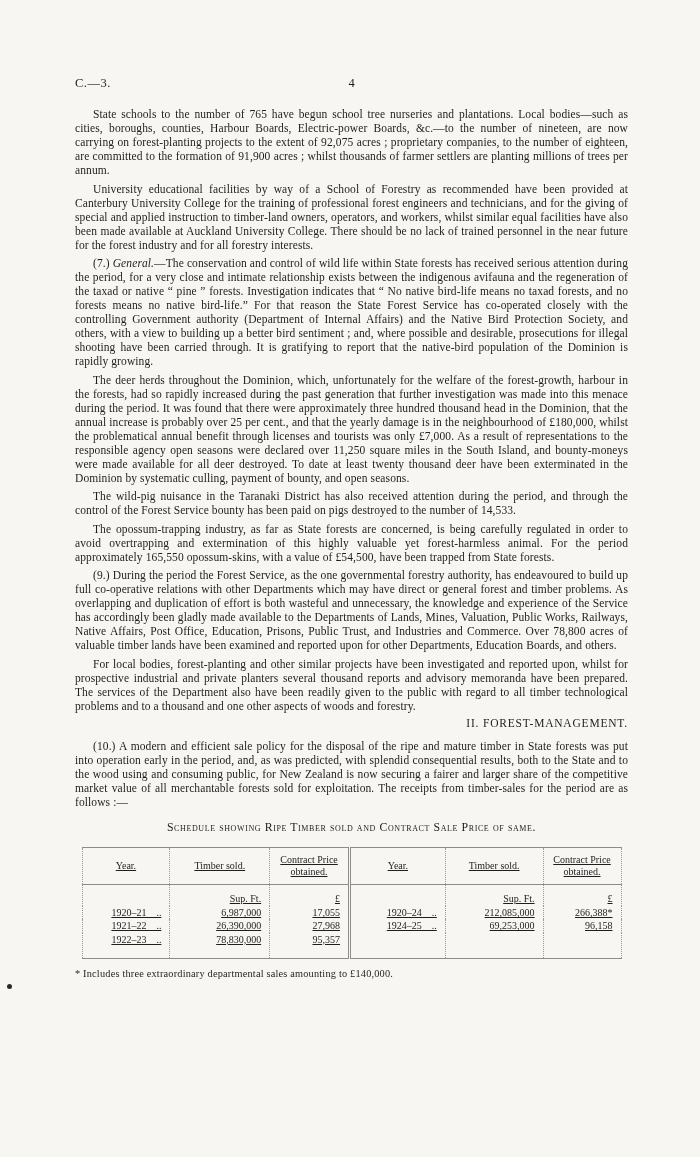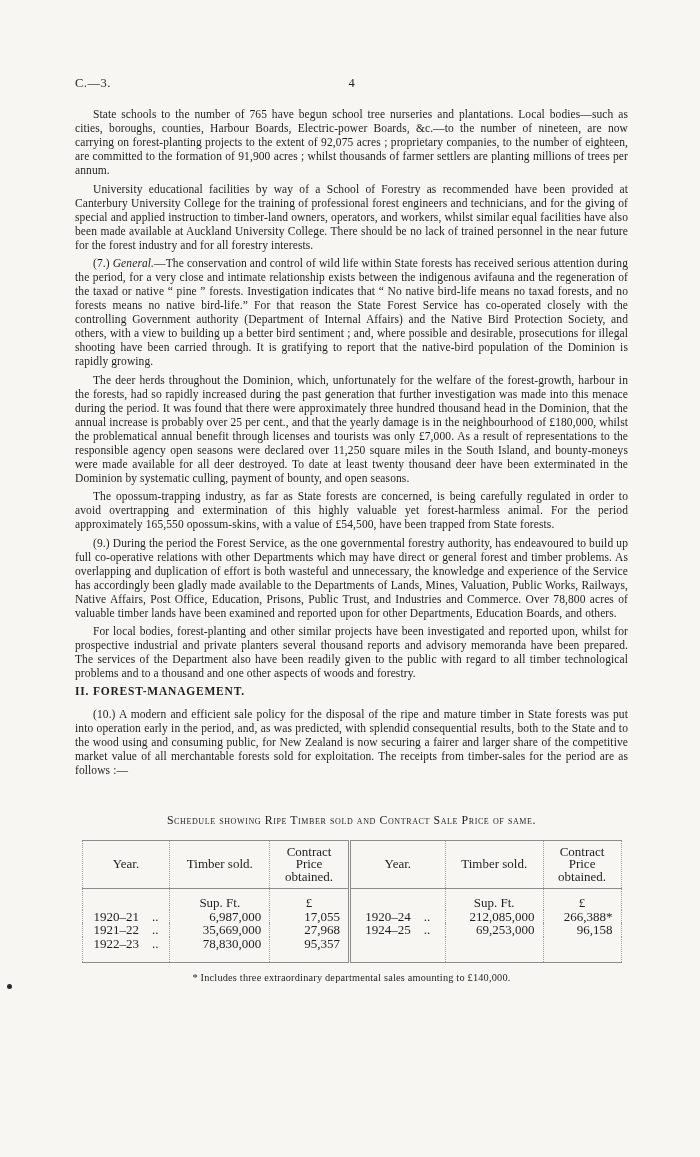--- a/index.html
+++ b/index.html
@@ -37,42 +37,43 @@
   .para {
     font-size: 11.5px;
     line-height: 14px;
     text-align: justify;
     text-indent: 18px;
     margin: 0 0 4.5px 0;
     letter-spacing: 0.1px;
   }
   .section-heading {
     font-size: 11.5px;
-    font-weight: bold;
-    text-align: left;
+    font-weight: normal;
+    text-align: right;
     letter-spacing: 0.8px;
     margin: 0 0 10px 0;
     text-indent: 0;
   }
   .table-title {
     font-size: 11.8px;
     font-variant: small-caps;
     text-align: center;
     letter-spacing: 0.6px;
-    margin: 36px 0 12px 0;
+    margin: 11px 0 12px 0;
   }
   table.sales {
     border-collapse: collapse;
     margin: 0 auto;
     width: 540px;
-    font-size: 13px;
+    font-size: 10px;
     border-top: 1px solid #8c8c8c;
     border-bottom: 1px solid #8c8c8c;
     border-left: 1px dotted #9a9a9a;
     border-right: 1px dotted #9a9a9a;
+    text-decoration: underline;
   }
   table.sales th {
     font-weight: normal;
     text-align: center;
     vertical-align: middle;
     border-bottom: 1px solid #8c8c8c;
     padding: 5px 4px;
     line-height: 12.5px;
     height: 26px;
   }
@@ -84,40 +85,40 @@
   }
   table.sales th.mid, table.sales td.mid {
     border-left: 3px double #8c8c8c;
   }
   table.sales td {
     padding: 0 8px;
     line-height: 13.2px;
     vertical-align: top;
   }
   tr.unit-row td {
-    text-align: center;
+    text-align: right;
     padding-top: 7px;
     padding-bottom: 1px;
   }
   td.yr {
-    text-align: center;
+    text-align: right;
     padding-left: 10px;
     white-space: nowrap;
   }
   td.num {
     text-align: right;
     padding-right: 14px;
     white-space: nowrap;
   }
   tr.last-row td {
     padding-bottom: 12px;
   }
   .footnote {
     font-size: 10.3px;
-    text-align: center;
+    text-align: left;
     margin-top: 9px;
     letter-spacing: 0.2px;
   }
   .ink-dot {
     position: absolute;
     left: 7px;
     top: 984px;
     width: 5px;
     height: 5px;
     background: #2a2a2a;
@@ -135,20 +136,21 @@
   </div>
 
   <p class="para">State schools to the number of 765 have begun school tree nurseries and plantations.  Local bodies—such as cities, boroughs, counties, Harbour Boards, Electric-power Boards, &amp;c.—to the number of nineteen, are now carrying on forest-planting projects to the extent of 92,075 acres ; proprietary companies, to the number of eighteen, are committed to the formation of 91,900 acres ; whilst thousands of farmer settlers are planting millions of trees per annum.</p>
 
   <p class="para">University educational facilities by way of a School of Forestry as recommended have been provided at Canterbury University College for the training of professional forest engineers and technicians, and for the giving of special and applied instruction to timber-land owners, operators, and workers, whilst similar equal facilities have also been made available at Auckland University College. There should be no lack of trained personnel in the near future for the forest industry and for all forestry interests.</p>
 
   <p class="para"><span>(7.) </span><i>General.</i><span>—The conservation and control of wild life within State forests has received serious attention during the period, for a very close and intimate relationship exists between the indigenous avifauna and the regeneration of the taxad or native “ pine ” forests.  Investigation indicates that “ No native bird-life means no taxad forests, and no forests means no native bird-life.”  For that reason the State Forest Service has co-operated closely with the controlling Government authority (Department of Internal Affairs) and the Native Bird Protection Society, and others, with a view to building up a better bird sentiment ; and, where possible and desirable, prosecutions for illegal shooting have been carried through.  It is gratifying to report that the native-bird population of the Dominion is rapidly growing.</span></p>
 
   <p class="para">The deer herds throughout the Dominion, which, unfortunately for the welfare of the forest-growth, harbour in the forests, had so rapidly increased during the past generation that further investigation was made into this menace during the period.  It was found that there were approximately three hundred thousand head in the Dominion, that the annual increase is probably over 25 per cent., and that the yearly damage is in the neighbourhood of £180,000, whilst the problematical annual benefit through licenses and tourists was only £7,000.  As a result of representations to the responsible agency open seasons were declared over 11,250 square miles in the South Island, and bounty-moneys were made available for all deer destroyed.  To date at least twenty thousand deer have been exterminated in the Dominion by systematic culling, payment of bounty, and open seasons.</p>
 
+  <p class="para">The wild-pig nuisance in the Taranaki District has also received attention during the period, and through the control of the Forest Service bounty has been paid on pigs destroyed to the number of 14,533.</p>
 
   <p class="para">The opossum-trapping industry, as far as State forests are concerned, is being carefully regulated in order to avoid overtrapping and extermination of this highly valuable yet forest-harmless animal. For the period approximately 165,550 opossum-skins, with a value of £54,500, have been trapped from State forests.</p>
 
   <p class="para">(9.) During the period the Forest Service, as the one governmental forestry authority, has endeavoured to build up full co-operative relations with other Departments which may have direct or general forest and timber problems.  As overlapping and duplication of effort is both wasteful and unnecessary, the knowledge and experience of the Service has accordingly been gladly made available to the Departments of Lands, Mines, Valuation, Public Works, Railways, Native Affairs, Post Office, Education, Prisons, Public Trust, and Industries and Commerce.  Over 78,800 acres of valuable timber lands have been examined and reported upon for other Departments, Education Boards, and others.</p>
 
   <p class="para">For local bodies, forest-planting and other similar projects have been investigated and reported upon, whilst for prospective industrial and private planters several thousand reports and advisory memoranda have been prepared.  The services of the Department also have been readily given to the public with regard to all timber technological problems and to a thousand and one other aspects of woods and forestry.</p>
 
   <h2 class="section-heading">II. FOREST-MANAGEMENT.</h2>
 
   <p class="para">(10.) A modern and efficient sale policy for the disposal of the ripe and mature timber in State forests was put into operation early in the period, and, as was predicted, with splendid consequential results, both to the State and to the wood using and consuming public, for New Zealand is now securing a fairer and larger share of the competitive market value of all merchantable forests sold for exploitation.  The receipts from timber-sales for the period are as follows :—</p>
@@ -186,21 +188,21 @@
       <tr>
         <td class="yr">1920–21 ..</td>
         <td class="num">6,987,000</td>
         <td class="num">17,055</td>
         <td class="yr mid">1920–24 ..</td>
         <td class="num">212,085,000</td>
         <td class="num">266,388*</td>
       </tr>
       <tr>
         <td class="yr">1921–22 ..</td>
-        <td class="num">35,669,000</td>
+        <td class="num">26,390,000</td>
         <td class="num">27,968</td>
         <td class="yr mid">1924–25 ..</td>
         <td class="num">69,253,000</td>
         <td class="num">96,158</td>
       </tr>
       <tr class="last-row">
         <td class="yr">1922–23 ..</td>
         <td class="num">78,830,000</td>
         <td class="num">95,357</td>
         <td class="yr mid"></td>

